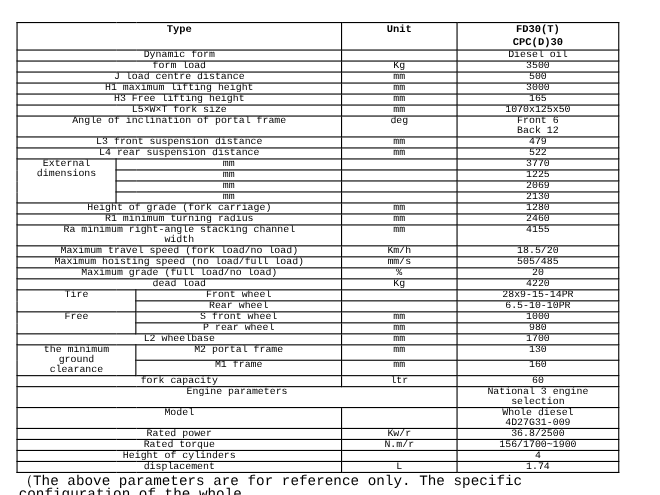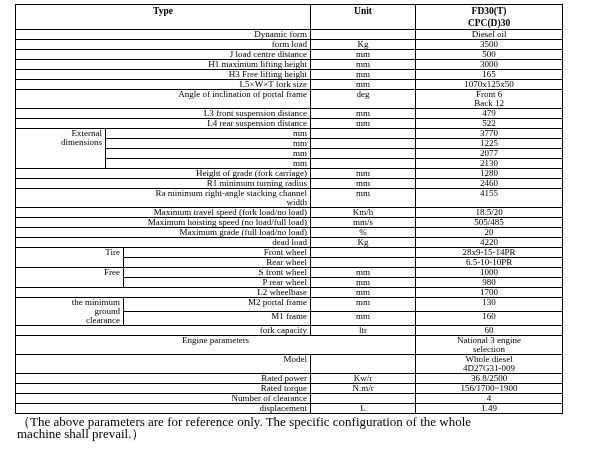--- a/index.html
+++ b/index.html
@@ -8,24 +8,25 @@
     width: 600px;
     height: 450px;
     background: var(--page-bg, #ffffff);
     overflow: hidden;
   }
   body {
     font-family: "Liberation Serif", serif;
     color: var(--text, #000000);
   }
   .page {
-    padding: 4px 0 0 15px;
+    padding: 20px 0 0 15px;
     box-sizing: border-box;
     width: 600px;
     height: 450px;
+    font-family: Liberation Mono, monospace;
   }
   table.spec {
     border-collapse: collapse;
     table-layout: fixed;
     width: 547px;
   }
   table.spec td, table.spec th {
     border: 1px solid var(--border, #000000);
     font-size: 9px;
     line-height: 9px;
@@ -34,21 +35,21 @@
     white-space: pre-line;
     overflow: hidden;
     font-weight: normal;
   }
   table.spec th {
     font-weight: bold;
     text-align: center;
     font-size: 9.5px;
     line-height: 12px;
   }
-  table.spec td.l { text-align: right; }
+  table.spec td.l { text-align: center; }
   table.spec td.c { text-align: center; }
   .footer {
     width: 555px;
     margin-top: 2px;
     padding-left: 2px;
     font-size: 13px;
     line-height: 12px;
     white-space: pre-line;
   }
 </style>
@@ -127,21 +128,21 @@
           <td class="c">3770</td>
         </tr>
         <tr>
           <td colspan="2" class="l">mm</td>
           <td class="c"></td>
           <td class="c">1225</td>
         </tr>
         <tr>
           <td colspan="2" class="l">mm</td>
           <td class="c"></td>
-          <td class="c">2077</td>
+          <td class="c">2069</td>
         </tr>
         <tr>
           <td colspan="2" class="l">mm</td>
           <td class="c"></td>
           <td class="c">2130</td>
         </tr>
         <tr>
           <td colspan="3" class="l">Height of grade (fork carriage)</td>
           <td class="c">mm</td>
           <td class="c">1280</td>
@@ -237,26 +238,26 @@
           <td colspan="3" class="l">Rated power</td>
           <td class="c">Kw/r</td>
           <td class="c">36.8/2500</td>
         </tr>
         <tr>
           <td colspan="3" class="l">Rated torque</td>
           <td class="c">N.m/r</td>
           <td class="c">156/1700~1900</td>
         </tr>
         <tr>
-          <td colspan="3" class="l">Number of clearance</td>
+          <td colspan="3" class="l">Height of cylinders</td>
           <td class="c"></td>
           <td class="c">4</td>
         </tr>
         <tr>
           <td colspan="3" class="l">displacement</td>
           <td class="c">L</td>
-          <td class="c">1.49</td>
+          <td class="c">1.74</td>
         </tr>
       </tbody>
   </table>
   <div class="footer">（The above parameters are for reference only. The specific configuration of the whole
 machine shall prevail.）</div>
 </div>
 
 </body></html>

